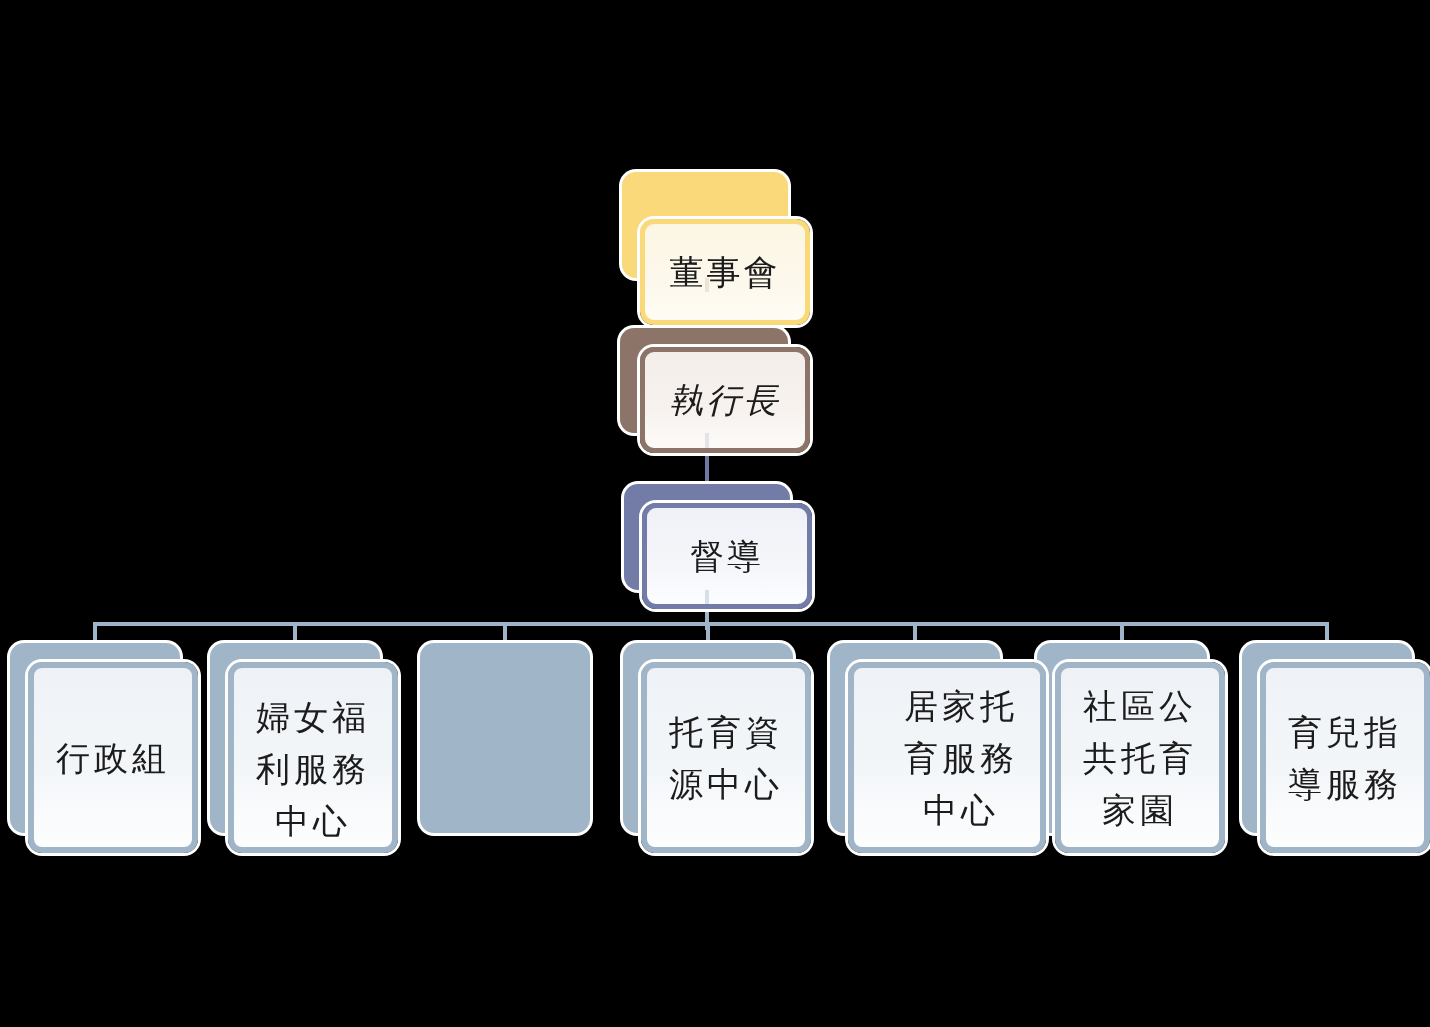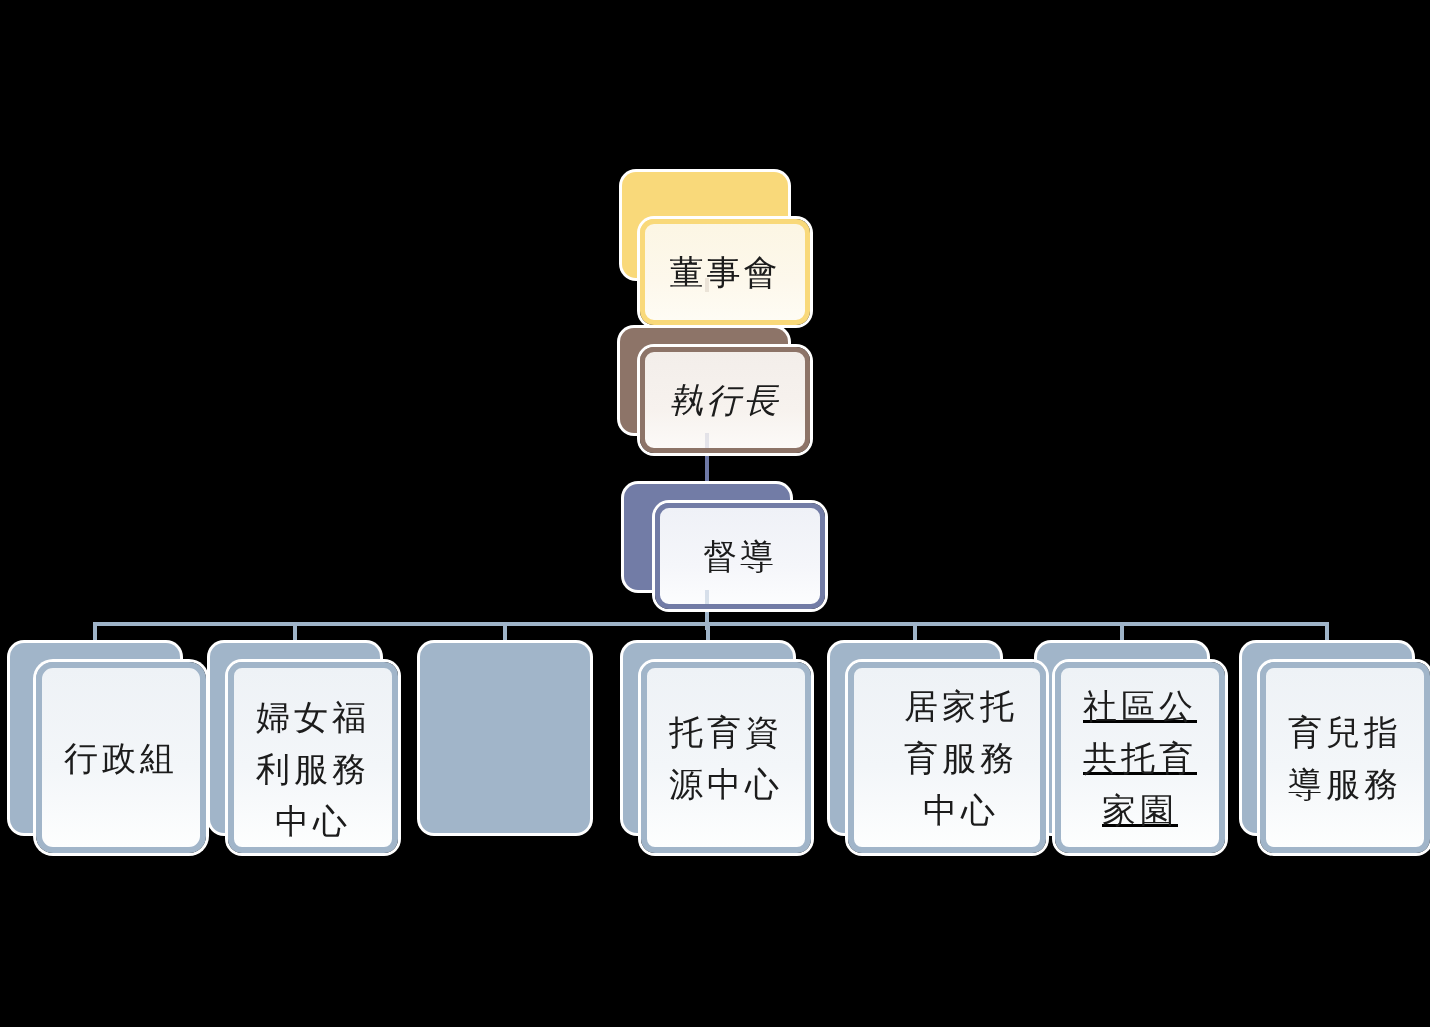--- a/index.html
+++ b/index.html
@@ -107,27 +107,27 @@
   </div>
   <div class="ghost ghost-brown" style="left:705px; top:278px; height:14px;"></div>
 
   <div class="back-panel lv2-back" style="left:620px; top:328px; width:168px; height:105px;"></div>
   <div class="front-panel lv2-front" style="left:640px; top:347px; width:160px; height:96px;">
     <span class="node-label">執行長</span>
   </div>
   <div class="ghost ghost-slate" style="left:705px; top:433px; height:15px;"></div>
 
   <div class="back-panel lv3-back" style="left:624px; top:484px; width:166px; height:106px;"></div>
-  <div class="front-panel lv3-front" style="left:642px; top:503px; width:160px; height:96px;margin-left:13px;">
+  <div class="front-panel lv3-front" style="left:642px; top:503px; width:160px; height:96px;">
     <span class="node-label">督導</span>
   </div>
   <div class="ghost ghost-blue" style="left:705px; top:590px; height:14px;"></div>
 
   <div class="back-panel lv4-back" style="left:10px; top:643px; width:170px; height:190px;"></div>
-  <div class="front-panel lv4-front dept" style="left:36px; top:662px; width:158px; height:179px;border-radius:17px;">
+  <div class="front-panel lv4-front dept" style="left:28px; top:662px; width:158px; height:179px;">
     <span class="node-label">行政組</span>
   </div>
 
   <div class="back-panel lv4-back" style="left:210px; top:643px; width:170px; height:190px;"></div>
   <div class="front-panel lv4-front dept" style="left:228px; top:662px; width:158px; height:179px;align-items:flex-end;">
     <span class="node-label">婦女福
 利服務
 中心</span>
   </div>
 
@@ -140,21 +140,21 @@
   </div>
 
   <div class="back-panel lv4-back" style="left:830px; top:643px; width:170px; height:190px;"></div>
   <div class="front-panel lv4-front dept" style="left:848px; top:662px; width:158px; height:179px;padding-left:28px;">
     <span class="node-label">居家托
 育服務
 中心</span>
   </div>
 
   <div class="back-panel lv4-back" style="left:1037px; top:643px; width:170px; height:190px;"></div>
-  <div class="front-panel lv4-front dept" style="left:1055px; top:662px; width:158px; height:179px;text-decoration:underline;">
+  <div class="front-panel lv4-front dept" style="left:1055px; top:662px; width:158px; height:179px;">
     <span class="node-label">社區公
 共托育
 家園</span>
   </div>
 
   <div class="back-panel lv4-back" style="left:1242px; top:643px; width:170px; height:190px;"></div>
   <div class="front-panel lv4-front dept" style="left:1260px; top:662px; width:158px; height:179px;">
     <span class="node-label">育兒指
 導服務</span>
   </div>

